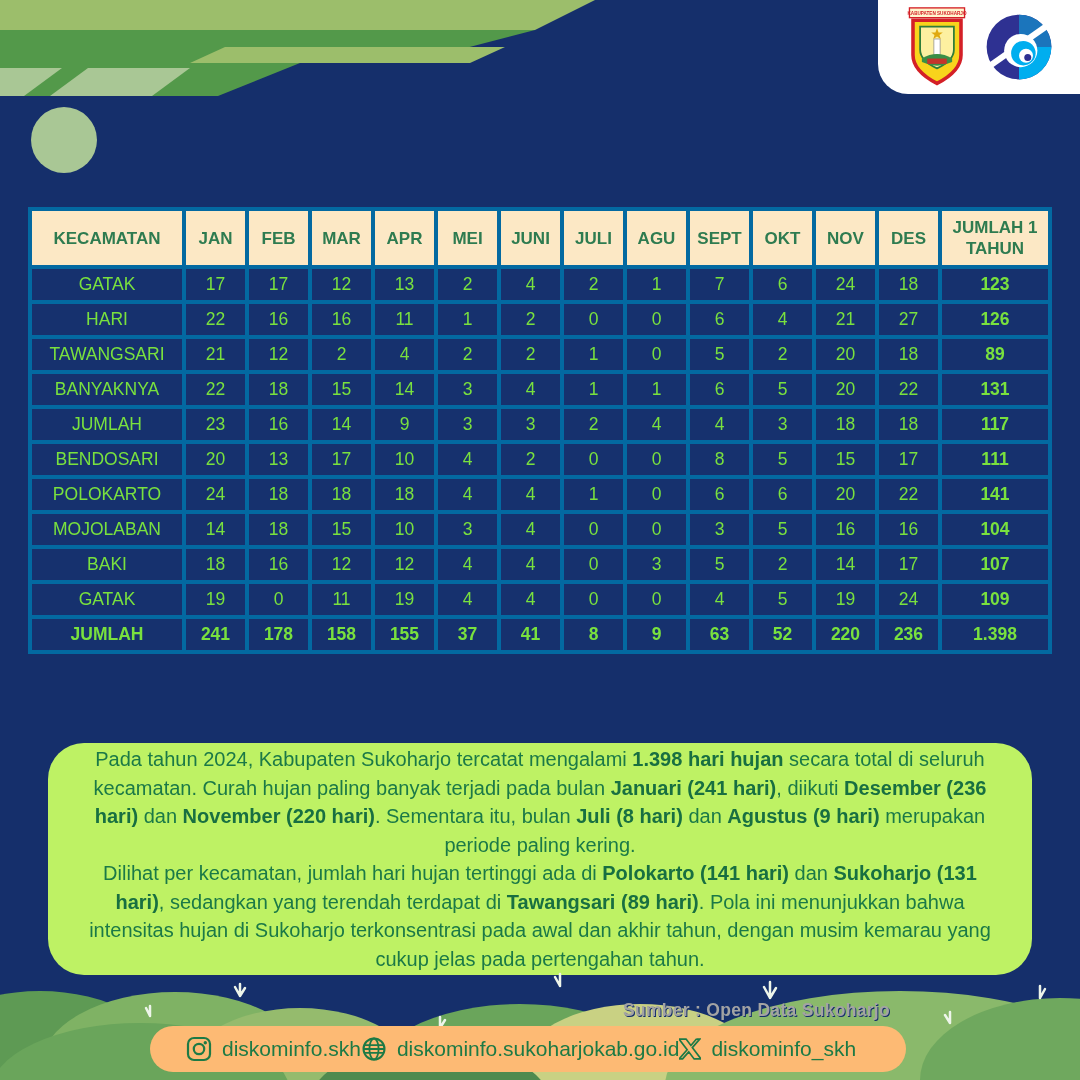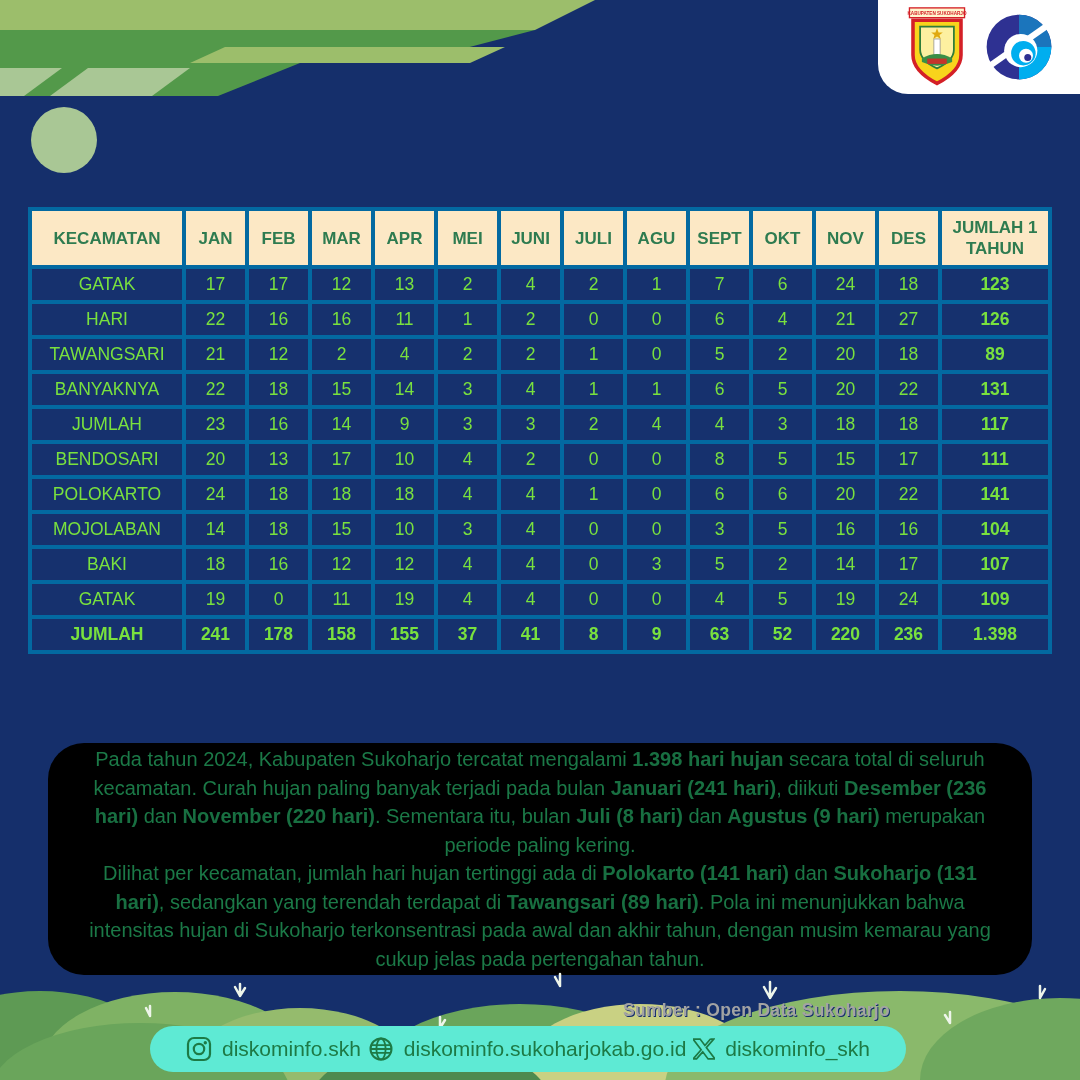--- a/index.html
+++ b/index.html
@@ -39,38 +39,38 @@
   }
   .rain-table tbody td {
     background:#16316e; color:#79e13e;
     font-size:17.5px; height:31px; font-weight:normal;
   }
   .rain-table tbody td.total { font-weight:bold; }
   .rain-table tbody tr.total-row td { font-weight:bold; }
   
   .note-box {
     position:absolute; left:48px; top:743px; width:984px; height:232px;
-    background:#000000; border-radius:36px;
+    background:#bef264; border-radius:36px;
     color:#1b7947; font-size:20px; line-height:28.5px;
     padding:10px 28px; text-align:center;
     display:flex; flex-direction:column; justify-content:center;
   }
   .note-box b { color:#186f41; }
   
   .scenery { position:absolute; left:0; top:968px; width:1080px; height:112px; pointer-events:none; }
   .source-text {
     position:absolute; right:190px; top:1000px;
     color:#a3a3a3; font-weight:bold; font-size:17.5px;
     text-shadow:1px 1px 0 #152f6b; letter-spacing:0.3px;
   }
   
   .footer-pill {
     position:absolute; left:150px; top:1026px; width:756px; height:46px;
-    background:#5eead4; border-radius:24px;
-    display:flex; align-items:center; justify-content:space-between;
+    background:#fdba74; border-radius:24px;
+    display:flex; align-items:center; justify-content:flex-start;
     padding:0 36px;
   }
   .footer-item { display:flex; align-items:center; gap:10px; color:#1d7a45; font-size:21px; }
   .footer-item svg { display:block; }
 </style>
 </head>
 <body>
 
 <div class="canvas">
 

